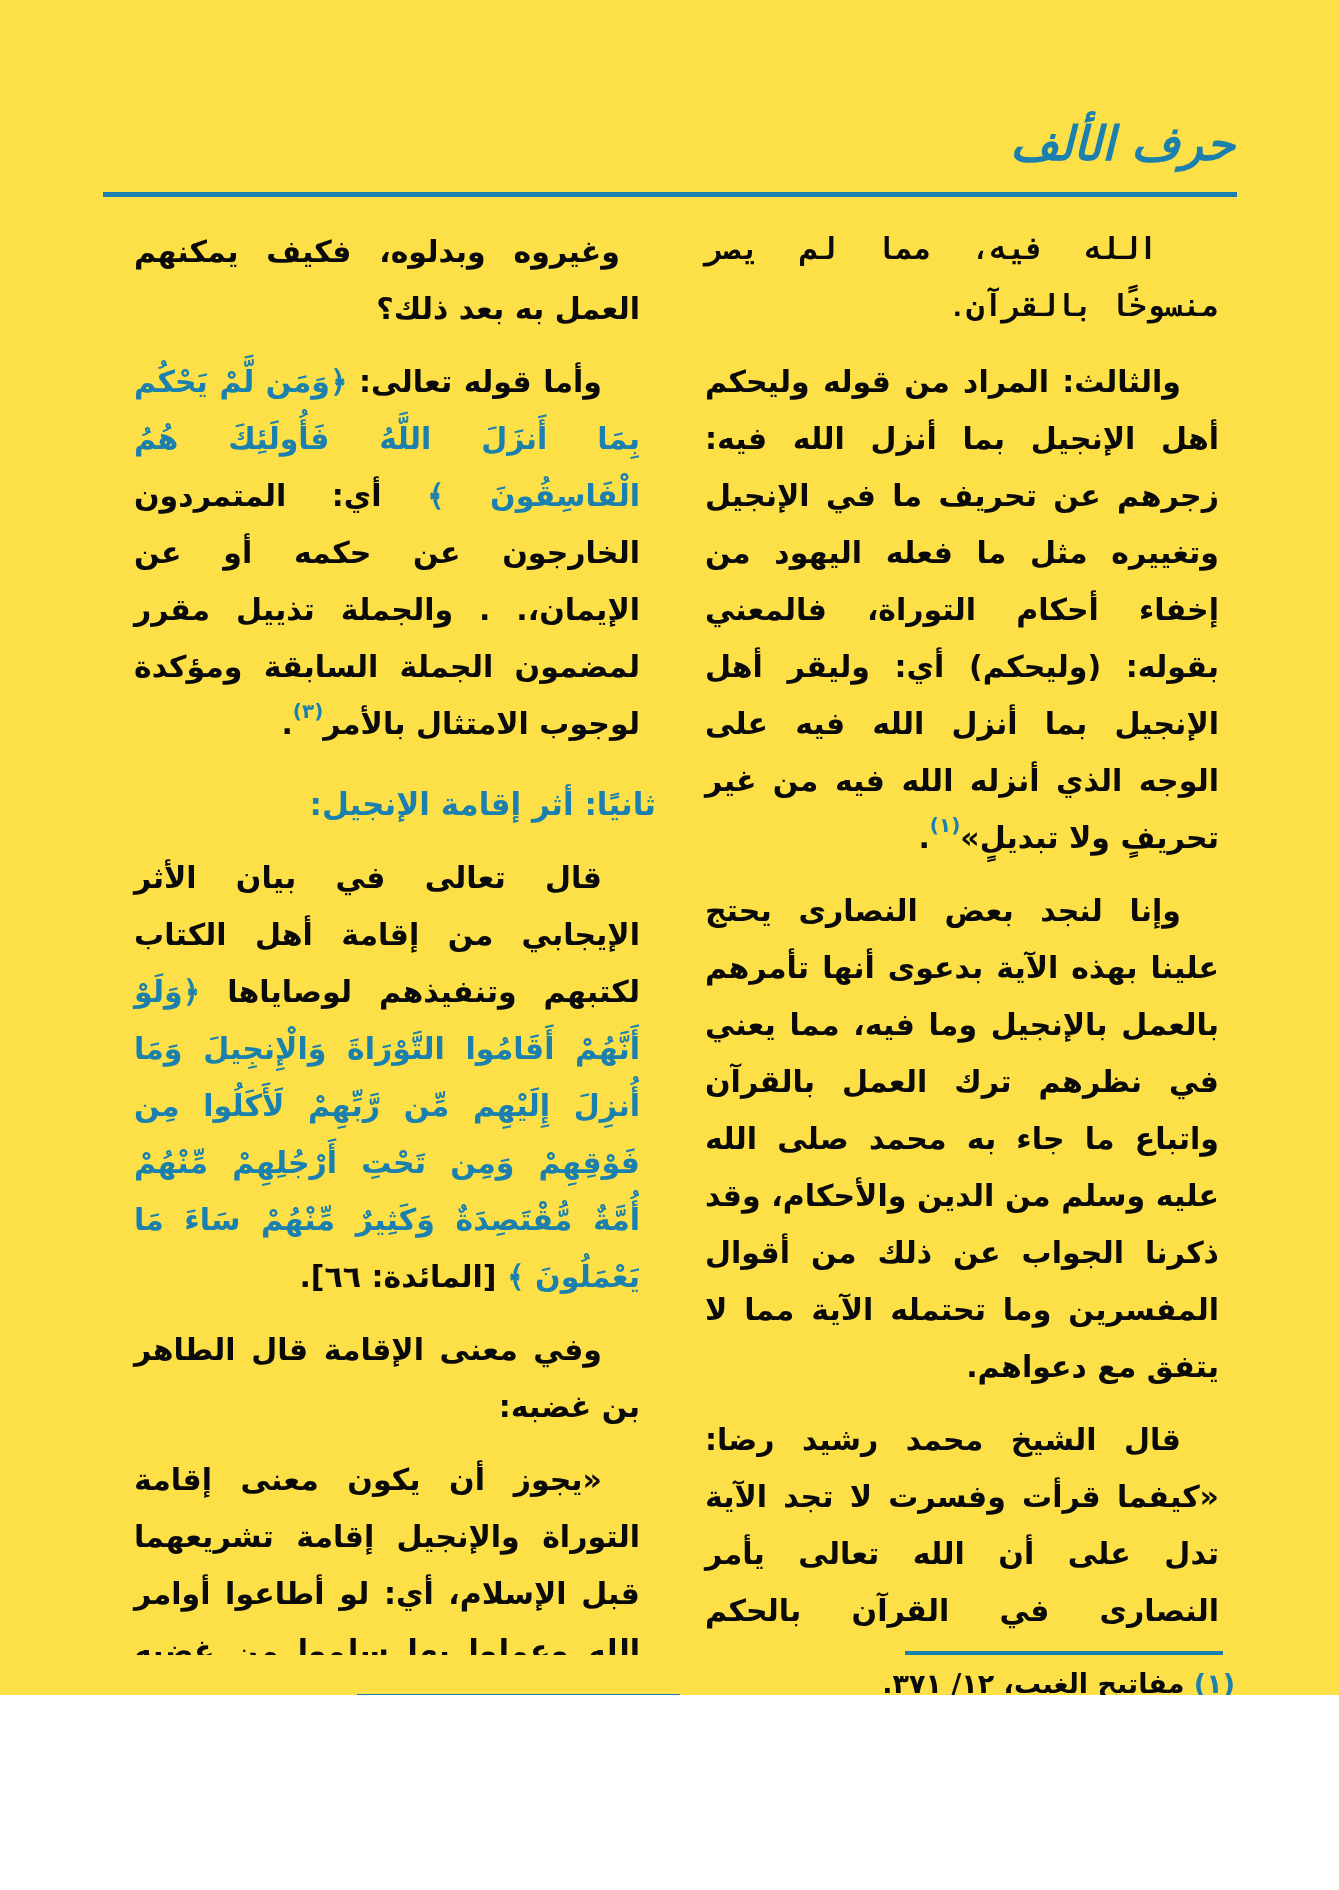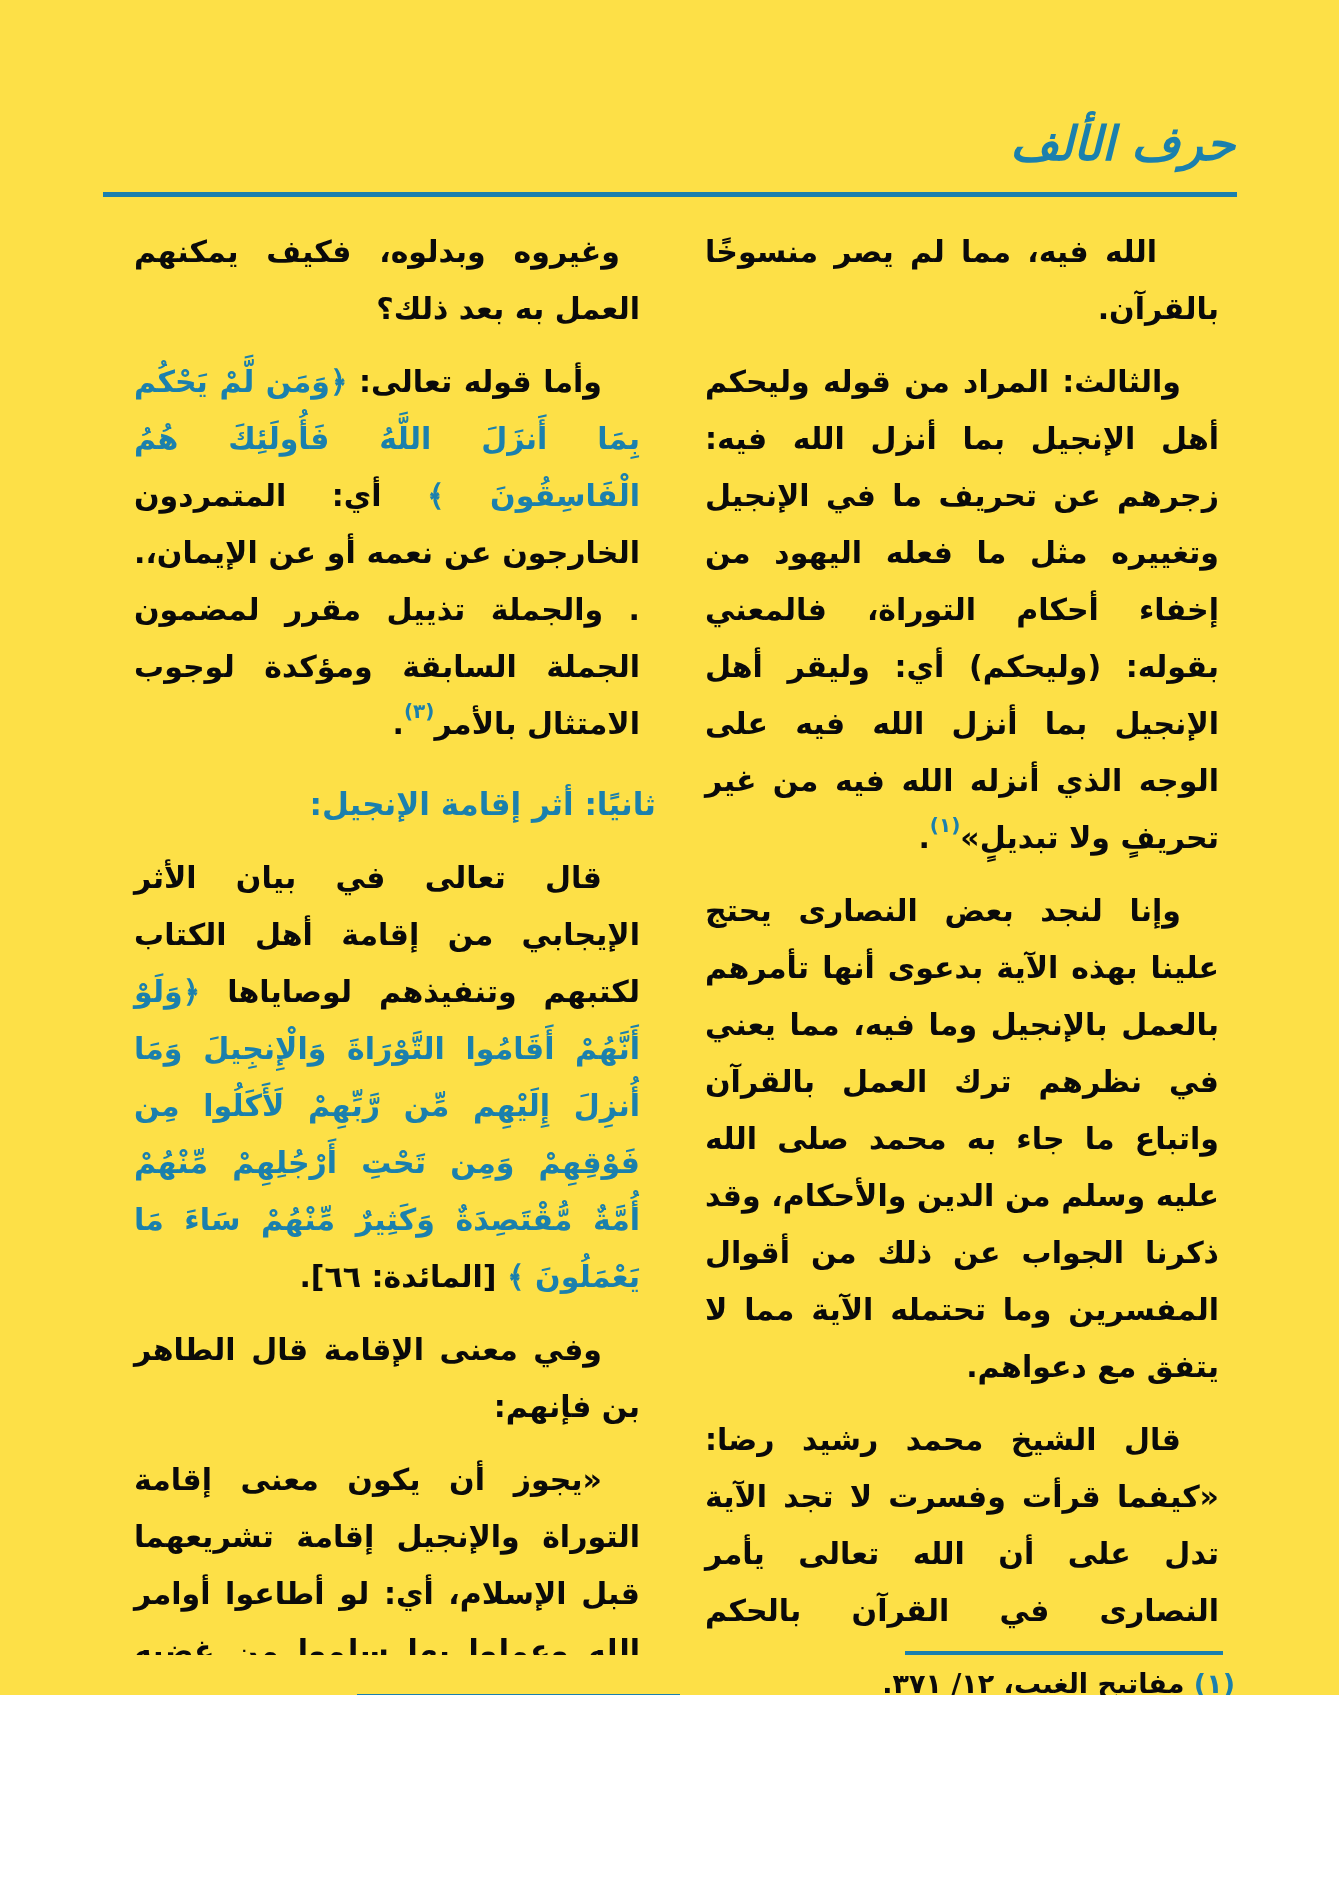--- a/index.html
+++ b/index.html
@@ -28,21 +28,21 @@
     background:var(--accent);
   }
   .col{
     position:absolute;top:207px;height:1448px;overflow:hidden;
     font-size:30px;line-height:57px;font-weight:bold;
     text-align:justify;
   }
   .col-right{right:104px;width:546px;}
   .col-left{left:118px;width:538px;}
   .para{margin:16px;text-indent:38px;}
-  .para.indent-lg{text-indent:62px;}
+  .para.indent-lg{text-indent:62px;font-family:Liberation Mono, monospace;}
   .para.indent-sm{text-indent:20px;}
   .quran{color:var(--accent);}
   .fn-marker{
     color:var(--accent);
     font-size:20px;
     vertical-align:16px;
     line-height:0;
   }
   .section-heading{
     margin:24px 0 16px 0;
@@ -87,24 +87,24 @@
   <div class="col col-right">
     <p class="para indent-lg"><span>الله فيه، مما لم يصر منسوخًا بالقرآن.</span></p>
     <p class="para"><span>والثالث: المراد من قوله وليحكم أهل الإنجيل بما أنزل الله فيه: زجرهم عن تحريف ما في الإنجيل وتغييره مثل ما فعله اليهود من إخفاء أحكام التوراة، فالمعني بقوله: (وليحكم) أي: وليقر أهل الإنجيل بما أنزل الله فيه على الوجه الذي أنزله الله فيه من غير تحريفٍ ولا تبديلٍ»</span><span class="fn-marker">(١)</span><span>.</span></p>
     <p class="para"><span>وإنا لنجد بعض النصارى يحتج علينا بهذه الآية بدعوى أنها تأمرهم بالعمل بالإنجيل وما فيه، مما يعني في نظرهم ترك العمل بالقرآن واتباع ما جاء به محمد صلى الله عليه وسلم من الدين والأحكام، وقد ذكرنا الجواب عن ذلك من أقوال المفسرين وما تحتمله الآية مما لا يتفق مع دعواهم.</span></p>
     <p class="para"><span>قال الشيخ محمد رشيد رضا: «كيفما قرأت وفسرت لا تجد الآية تدل على أن الله تعالى يأمر النصارى في القرآن بالحكم بالإنجيل، كما يزعم دعاة النصرانية بما يغالطون به عوام المسلمين، ولو فرضنا أنه أمرهم بذلك بعبارةٍ أخرى لتعين أن يكون الأمر للتعجيز وإقامة الحجة عليهم؛ فإنهم لا يستطيعون العمل بالإنجيل، ولن يستطيعوه»</span></p>
 
   </div>
 
   <div class="col col-left">
     <p class="para indent-sm"><span>وغيروه وبدلوه، فكيف يمكنهم العمل به بعد ذلك؟</span></p>
-    <p class="para"><span>وأما قوله تعالى: </span><span class="quran">﴿وَمَن لَّمْ يَحْكُم بِمَا أَنزَلَ اللَّهُ فَأُولَئِكَ هُمُ الْفَاسِقُونَ ﴾</span><span> أي: المتمردون الخارجون عن نعمه أو عن الإيمان،. . والجملة تذييل مقرر لمضمون الجملة السابقة ومؤكدة لوجوب الامتثال بالأمر</span><span class="fn-marker">(٣)</span><span>.</span></p>
+    <p class="para"><span>وأما قوله تعالى: </span><span class="quran">﴿وَمَن لَّمْ يَحْكُم بِمَا أَنزَلَ اللَّهُ فَأُولَئِكَ هُمُ الْفَاسِقُونَ ﴾</span><span> أي: المتمردون الخارجون عن حكمه أو عن الإيمان،. . والجملة تذييل مقرر لمضمون الجملة السابقة ومؤكدة لوجوب الامتثال بالأمر</span><span class="fn-marker">(٣)</span><span>.</span></p>
     <p class="para section-heading">ثانيًا: أثر إقامة الإنجيل:</p>
     <p class="para"><span>قال تعالى في بيان الأثر الإيجابي من إقامة أهل الكتاب لكتبهم وتنفيذهم لوصاياها </span><span class="quran">﴿وَلَوْ أَنَّهُمْ أَقَامُوا التَّوْرَاةَ وَالْإِنجِيلَ وَمَا أُنزِلَ إِلَيْهِم مِّن رَّبِّهِمْ لَأَكَلُوا مِن فَوْقِهِمْ وَمِن تَحْتِ أَرْجُلِهِمْ مِّنْهُمْ أُمَّةٌ مُّقْتَصِدَةٌ وَكَثِيرٌ مِّنْهُمْ سَاءَ مَا يَعْمَلُونَ ﴾</span><span> [المائدة: ٦٦].</span></p>
-    <p class="para"><span>وفي معنى الإقامة قال الطاهر بن فإنهم:</span></p>
+    <p class="para"><span>وفي معنى الإقامة قال الطاهر بن غضبه:</span></p>
     <p class="para"><span>«يجوز أن يكون معنى إقامة التوراة والإنجيل إقامة تشريعهما قبل الإسلام، أي: لو أطاعوا أوامر الله وعملوا بها سلموا من غضبه فلأغدق عليهم نعمه. ويحتمل أن يكون المراد: لو أقاموا هذه الكتب بعد مجيء الإسلام، أي: بالاعتراف بما في التوراة والإنجيل من التبشير ببعثة محمدٍ صلى الله عليه وسلم حتى يؤمنوا به وبما جاء به، فتكون الآية إشارةً إلى ضيق معاشهم بعد</span></p>
   </div>
 
   <div class="fn-sep fn-sep-right"></div>
   <div class="footnotes footnotes-right">
     <div class="fn-row"><span class="fn-num">(١)</span> <span>مفاتيح الغيب، ١٢/ ٣٧١.</span></div>
     <div class="fn-row"><span class="fn-num">(٢)</span> <span>تفسير المنار، ٦/ 476.</span></div>
   </div>
 
   <div class="fn-sep fn-sep-left"></div>

